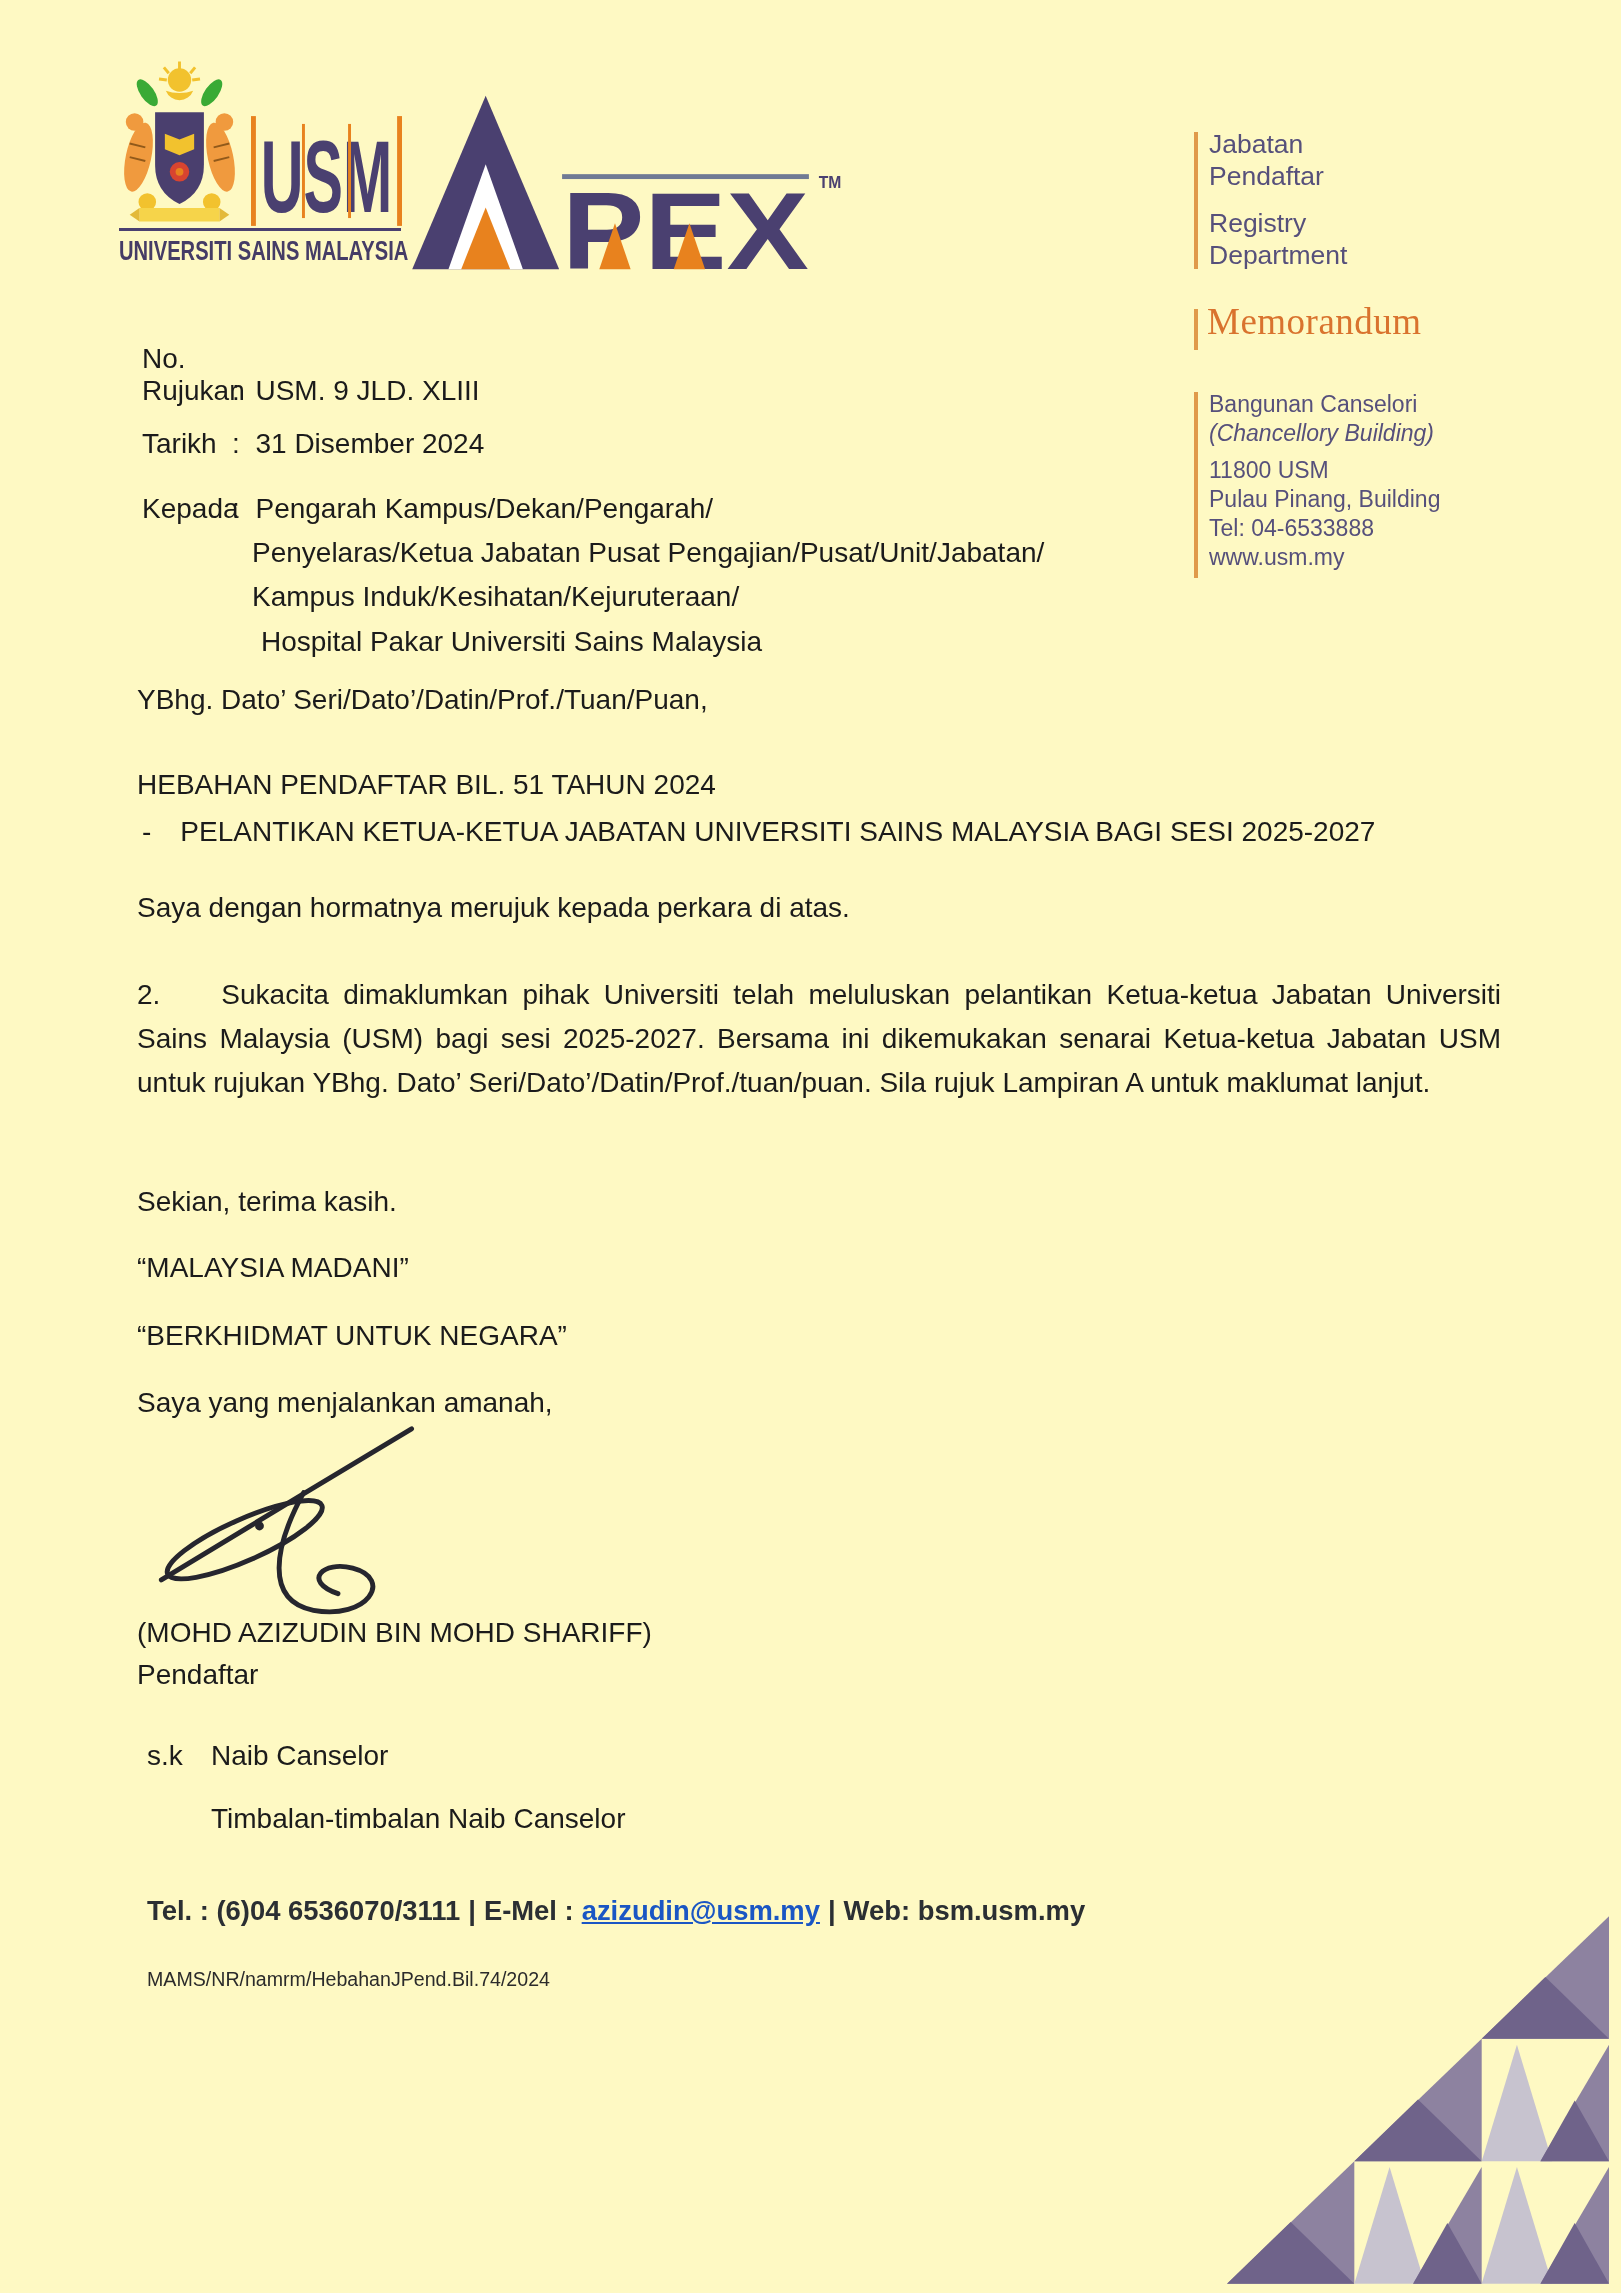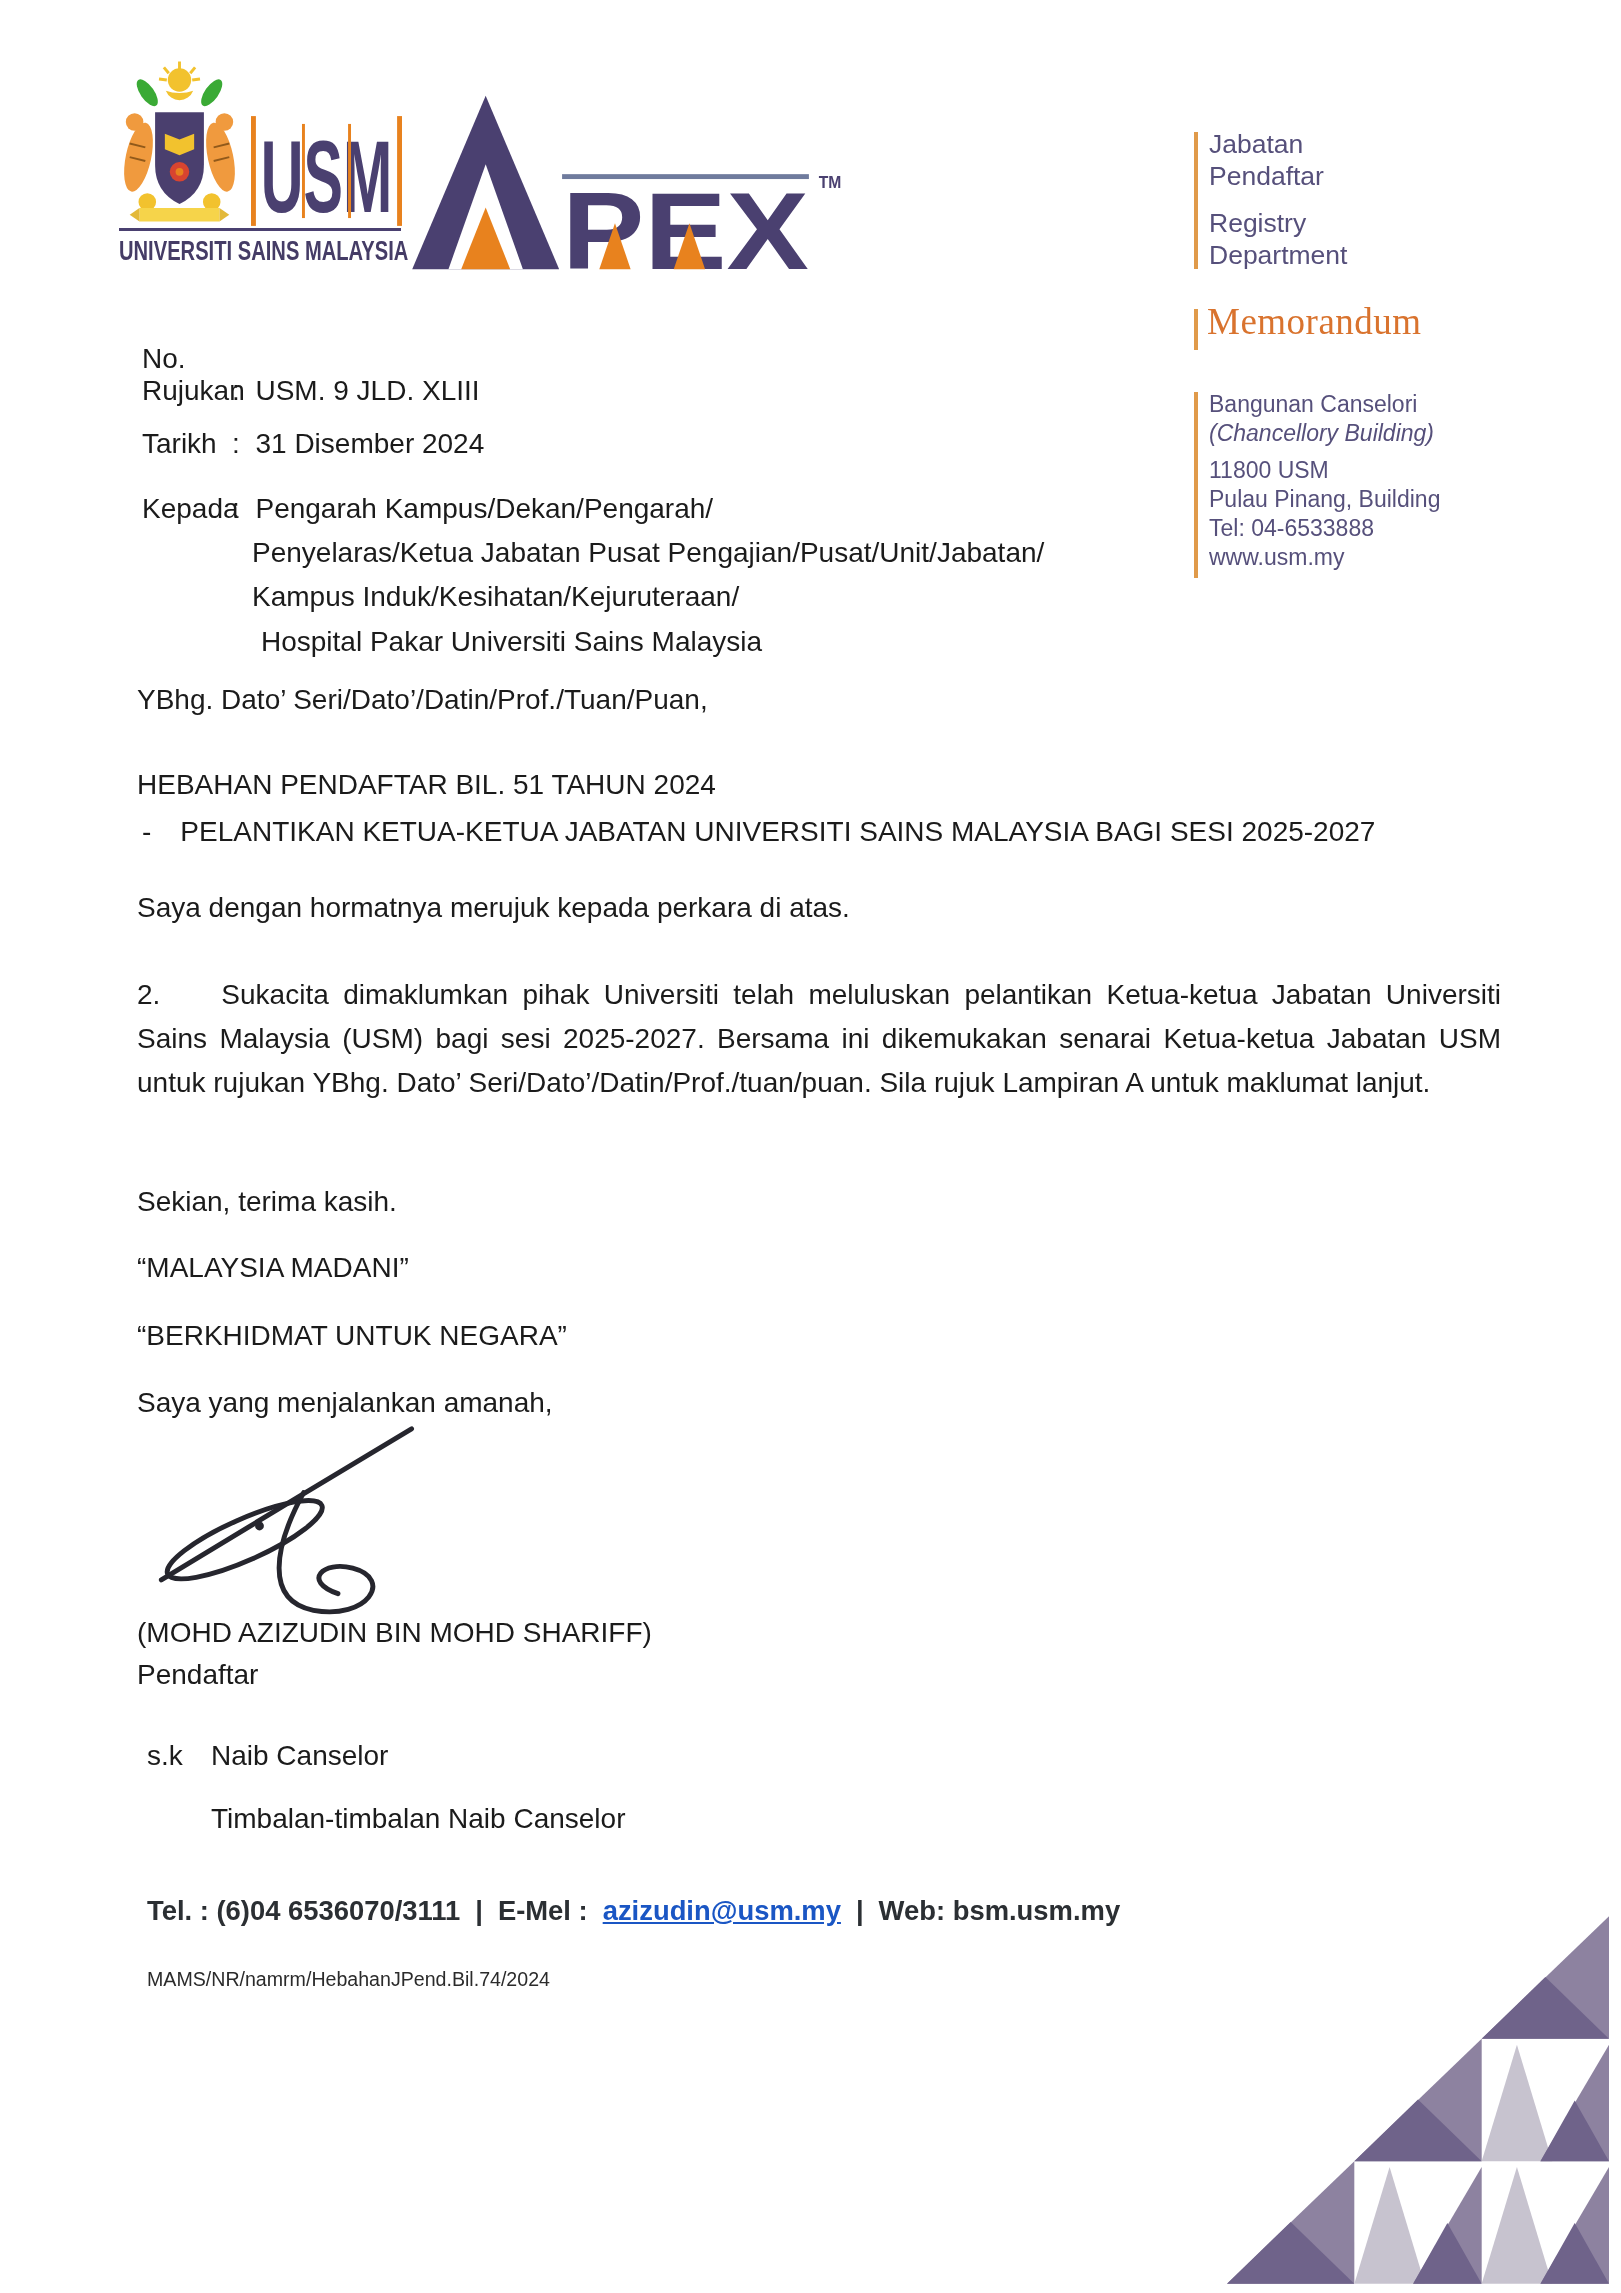--- a/index.html
+++ b/index.html
@@ -1,17 +1,17 @@
 <!DOCTYPE html>
 <html><head>
 <meta charset="utf-8">
 <style>
   html,body{margin:0;padding:0;background:#9a9a9a;}
   .page{
-    position:relative;width:1621px;height:2294px;background:#ffffff;
+    position:relative;width:1621px;height:2294px;background:#fef9c3;
     margin:0 auto;overflow:hidden;
     font-family:"Liberation Sans","DejaVu Sans",sans-serif;
     color:#1b1b1b;font-size:28px;
   }
   .abs{position:absolute;}
   .b{font-weight:normal;}
   .nowrap{white-space:nowrap;}
 
   
   .vbar{position:absolute;width:3.9px;background:#e09a4a;}
@@ -30,21 +30,21 @@
 
   .para2{
     left:137px;width:1364px;text-align:justify;line-height:44px;
   }
   .spacer{display:inline-block;width:61px;}
 
   .wordmark-rule{left:119px;top:228px;width:282px;height:2.9px;background:#4a4070;}
   .uniname{left:119px;top:235px;font-size:28px;font-weight:bold;color:#453c66;white-space:nowrap;}
   .uniname .squeeze{display:inline-block;transform:scaleX(.72);transform-origin:left center;letter-spacing:0;}
 
-  .footerline{left:147px;top:1895px;font-weight:bold;font-size:27.4px;display:flex;gap:15px;align-items:baseline;white-space:nowrap;color:#2b2f33;}
+  .footerline{left:147px;top:1895px;font-weight:bold;font-size:27.4px;display:flex;gap:8px;align-items:baseline;white-space:nowrap;color:#2b2f33;}
   .footerline a{color:#1a56c4;text-decoration:underline;}
   .refcode{left:147px;top:1968px;font-size:19.6px;color:#2b2b2b;}
 </style>
 </head>
 <body>
 
 <div class="page">
 
   <svg class="abs" style="left:118px;top:59px" width="123" height="169" viewBox="0 0 126 172" aria-hidden="true">
     <g stroke="#f2c22e" stroke-width="3">

